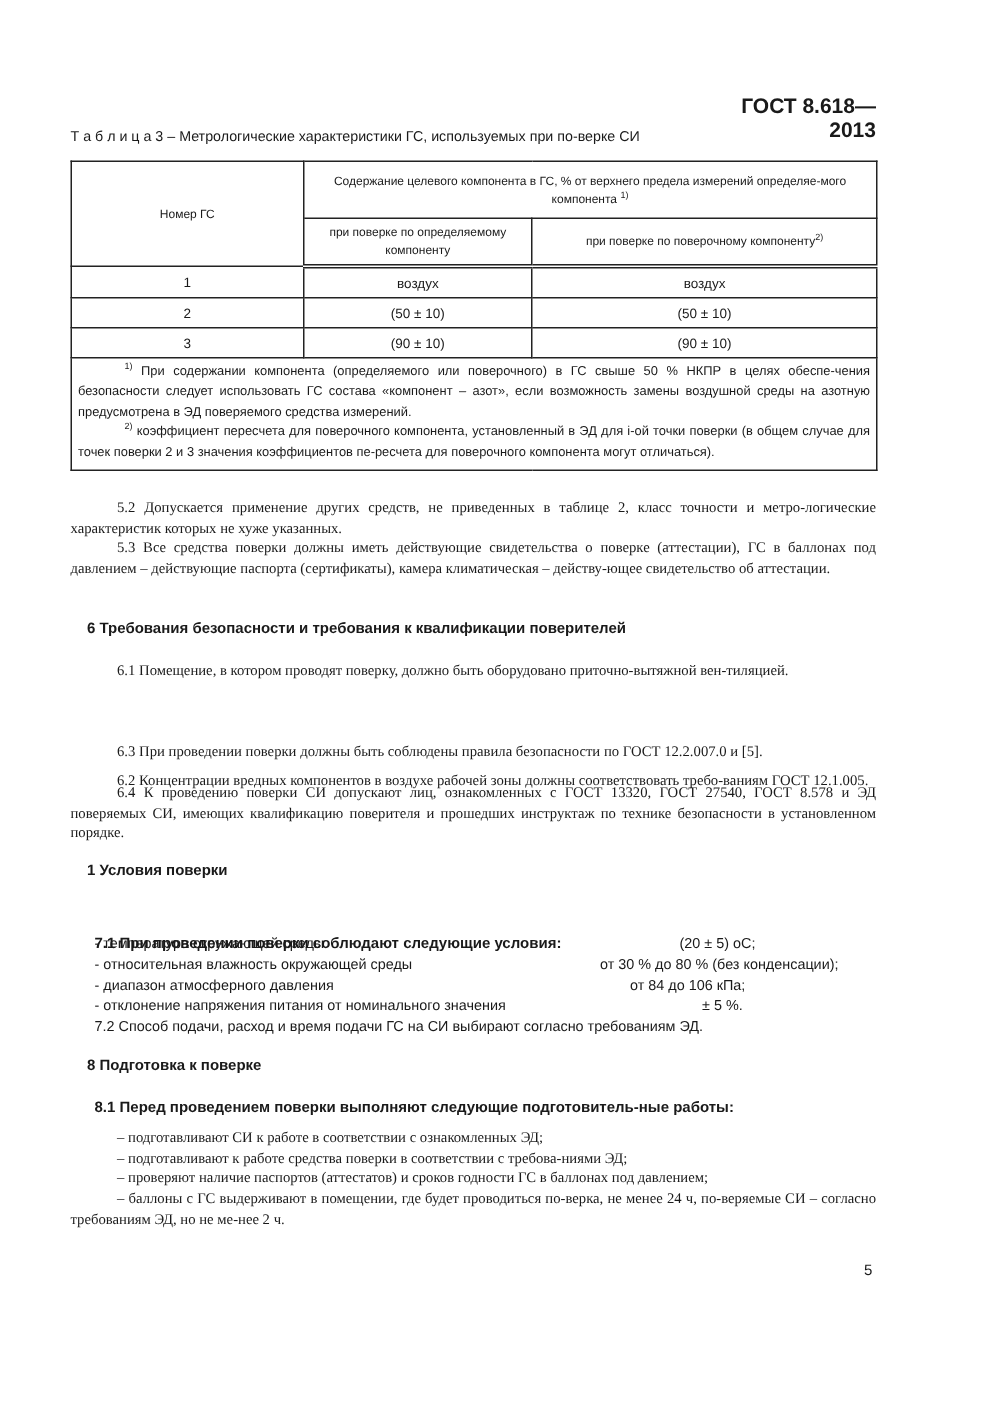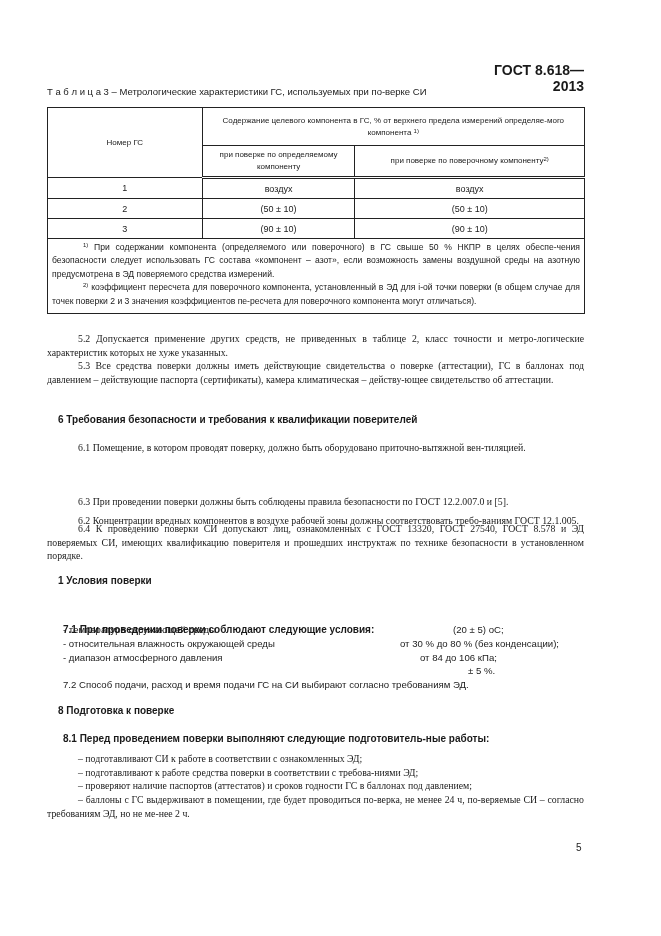--- a/index.html
+++ b/index.html
@@ -101,20 +101,21 @@
 </div>
 <div class="cond-row" style="top:638px;">
   <span class="lbl">- относительная влажность окружающей среды</span>
   <span class="val" style="left:337px;text-align:center;">от 30 % до 80 % (без конденсации);</span>
 </div>
 <div class="cond-row" style="top:652px;">
   <span class="lbl">- диапазон атмосферного давления</span>
   <span class="val" style="left:357px;">от 84 до 106 кПа;</span>
 </div>
 <div class="cond-row" style="top:665px;">
+  <span class="lbl">- отклонение напряжения питания от номинального значения</span>
   <span class="val" style="left:405px;">± 5 %.</span>
 </div>
 <div class="cond-row" style="top:679px;">
   <span class="lbl">7.2 Способ подачи, расход и время подачи ГС на СИ выбирают согласно требованиям ЭД.</span>
 </div>
 
 <div class="h-sec" style="top:705px;">8 Подготовка к поверке</div>
 <div class="h-sub" style="top:733px;">8.1 Перед проведением поверки выполняют следующие подготовитель-ные работы:</div>
 
 <div class="para" style="top:752px;">

